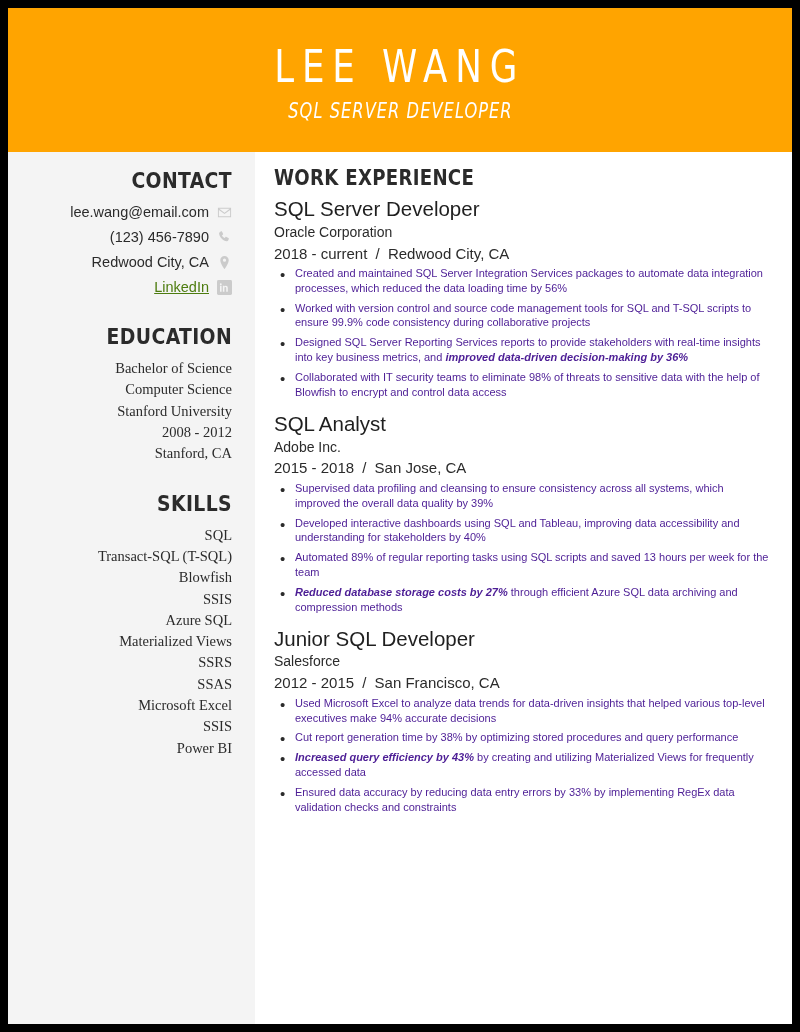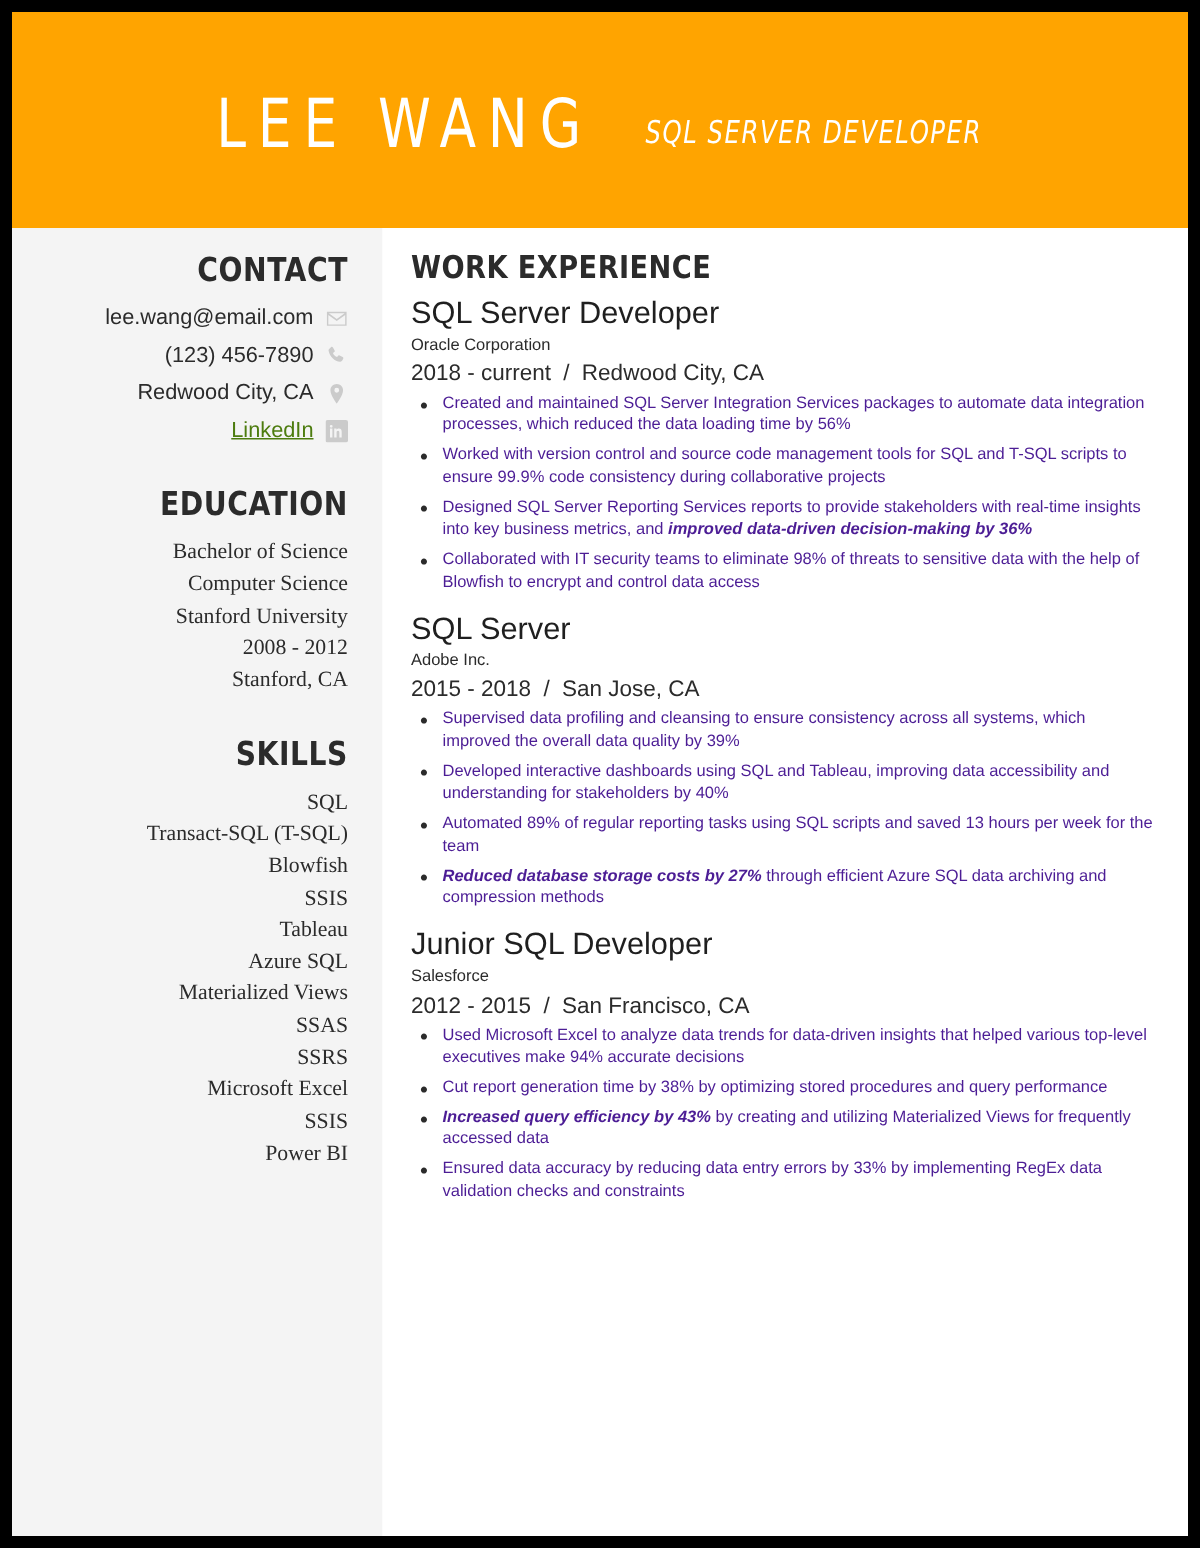--- a/index.html
+++ b/index.html
@@ -24,21 +24,21 @@
     height: 1016px;
     background: #ffffff;
     overflow: hidden;
   }
 
   
   .header {
     height: 144px;
     background: #FFA400;
     display: flex;
-    flex-direction: row;
+    flex-direction: column;
     align-items: center;
     justify-content: center;
     box-sizing: border-box;
     padding-top: 6px;
   }
   .name {
     font-family: "Liberation Sans Narrow", "DejaVu Sans Condensed", "Liberation Sans", sans-serif;
     font-size: 45px;
     font-weight: 300;
     color: #ffffff;
@@ -147,21 +147,21 @@
   }
   .job { margin-bottom: 11px; }
   .job-title {
     font-size: 20.5px;
     font-weight: 400;
     color: #1f1f1f;
     line-height: 1.25;
     margin-bottom: 1px;
   }
   .job-company {
-    font-size: 11px;
+    font-size: 14px;
     color: #2b2b2b;
     line-height: 1.42;
   }
   .job-meta {
     font-size: 15px;
     color: #2b2b2b;
     line-height: 1.42;
     margin-bottom: 2px;
   }
   .job-meta .sep { padding: 0 4px; }
@@ -255,25 +255,24 @@
         <div class="side-line">2008 - 2012</div>
         <div class="side-line">Stanford, CA</div>
       </section>
 
       <section class="side-block skills">
         <h2 class="side-heading">SKILLS</h2>
         <div class="side-line">SQL</div>
         <div class="side-line">Transact-SQL (T-SQL)</div>
         <div class="side-line">Blowfish</div>
         <div class="side-line">SSIS</div>
-        <div class="side-line">Tableau</div>
         <div class="side-line">Azure SQL</div>
         <div class="side-line">Materialized Views</div>
+        <div class="side-line">SSRS</div>
         <div class="side-line">SSAS</div>
-        <div class="side-line">SSRS</div>
         <div class="side-line">Microsoft Excel</div>
         <div class="side-line">SSIS</div>
         <div class="side-line">Power BI</div>
       </section>
     </aside>
 
     <main class="main">
       <h2 class="main-heading">WORK EXPERIENCE</h2>
 
       <section class="job">
@@ -286,21 +285,21 @@
         </div>
         <ul class="bullets">
           <li><span>Created and maintained SQL Server Integration Services packages to automate data integration processes, which reduced the data loading time by 56%</span></li>
           <li><span>Worked with version control and source code management tools for SQL and T-SQL scripts to ensure 99.9% code consistency during collaborative projects</span></li>
           <li><span>Designed SQL Server Reporting Services reports to provide stakeholders with real-time insights into key business metrics, and </span><b>improved data-driven decision-making by 36%</b><span></span></li>
           <li><span>Collaborated with IT security teams to eliminate 98% of threats to sensitive data with the help of Blowfish to encrypt and control data access</span></li>
         </ul>
       </section>
 
       <section class="job">
-        <div class="job-title">SQL Server</div>
+        <div class="job-title">SQL Analyst</div>
         <div class="job-company">Adobe Inc.</div>
         <div class="job-meta">
           <span>2015 - 2018</span>
           <span class="sep">/</span>
           <span>San Jose, CA</span>
         </div>
         <ul class="bullets">
           <li><span>Supervised data profiling and cleansing to ensure consistency across all systems, which improved the overall data quality by 39%</span></li>
           <li><span>Developed interactive dashboards using SQL and Tableau, improving data accessibility and understanding for stakeholders by 40%</span></li>
           <li><span>Automated 89% of regular reporting tasks using SQL scripts and saved 13 hours per week for the team</span></li>

